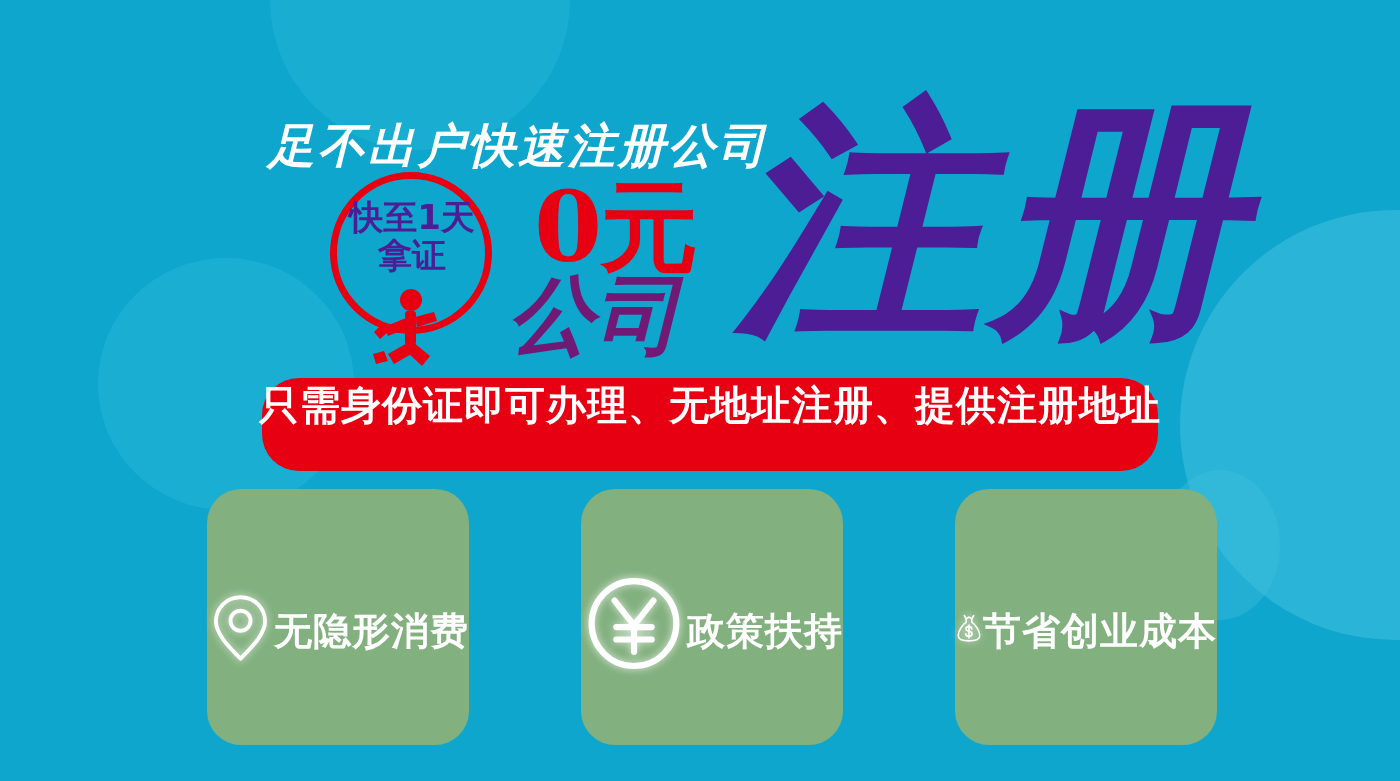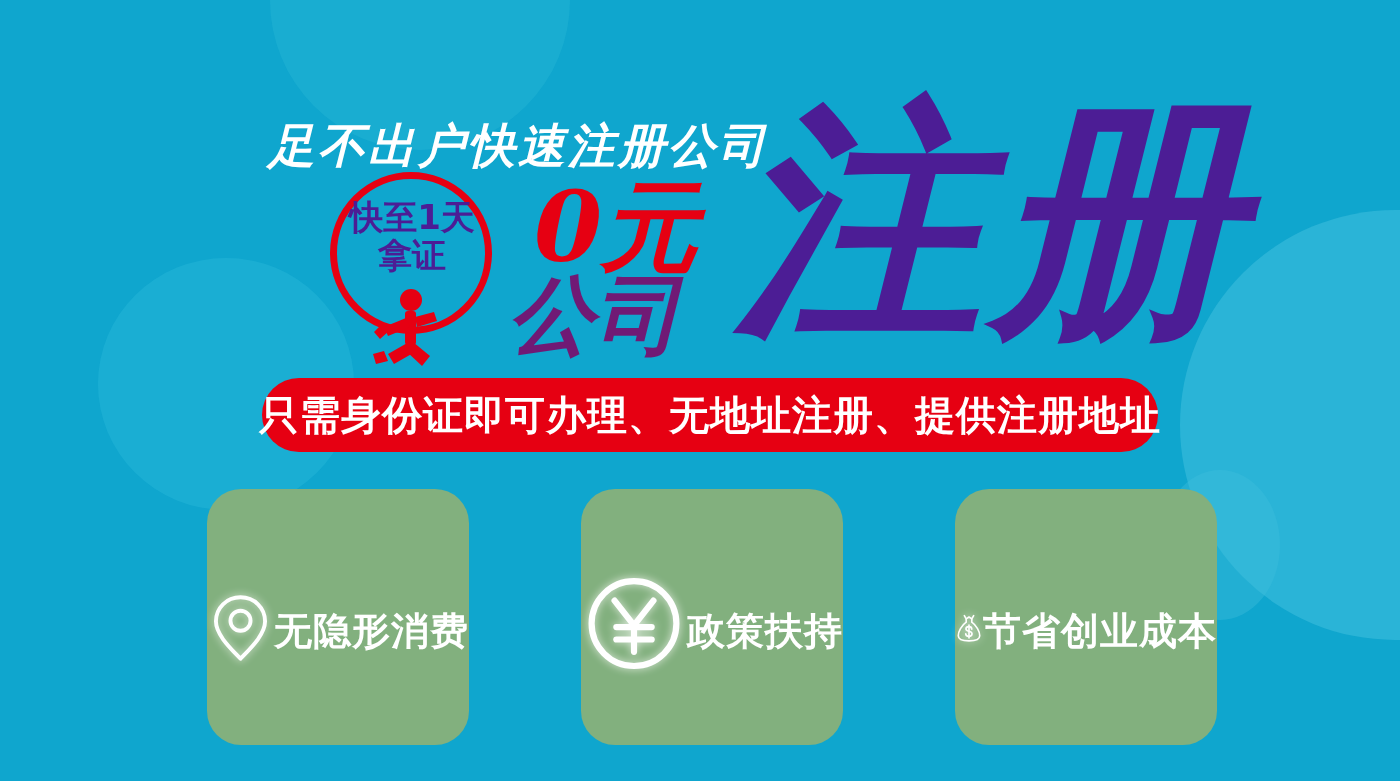--- a/index.html
+++ b/index.html
@@ -96,21 +96,20 @@
   }
 
   
   #price-zero {
     position: absolute;
     left: 534px;
     top: 178px;
     font-size: 98px;
     line-height: 1;
     font-weight: 700;
-    font-style: italic;
     color: #E60012;
     font-family: "DejaVu Serif", "Liberation Serif", serif;
     white-space: nowrap;
     letter-spacing: -2px;
   }
   #price-company {
     position: absolute;
     left: 508px;
     top: 272px;
     font-size: 86px;
@@ -137,25 +136,25 @@
     letter-spacing: 6px;
     white-space: nowrap;
   }
 
   
   #pill {
     position: absolute;
     left: 262px;
     top: 378px;
     width: 896px;
-    height: 74px;
+    height: 93px;
     background: #E60012;
     border-radius: 37px;
     display: flex;
-    align-items: center;
+    align-items: flex-start;
     justify-content: center;
   }
   #pill-text {
     color: #ffffff;
     font-size: 40px;
     font-weight: 700;
     letter-spacing: 1px;
     font-family: "DejaVu Sans", "Liberation Sans", sans-serif;
     white-space: nowrap;
   }

